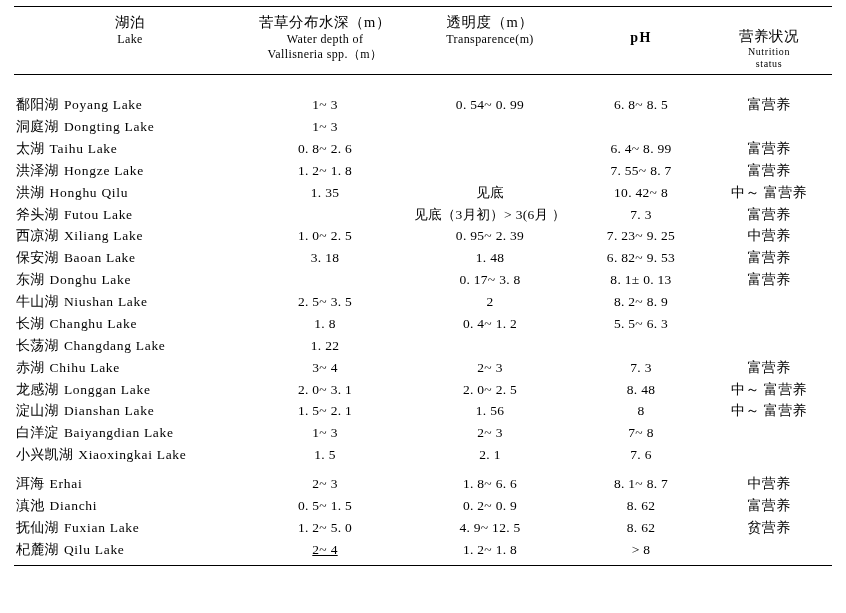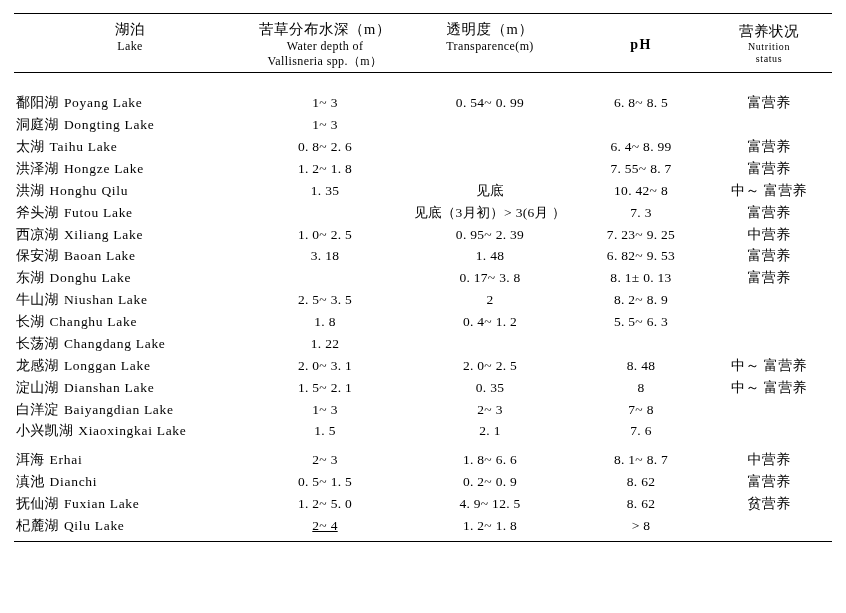--- a/index.html
+++ b/index.html
@@ -18,21 +18,20 @@
     position: relative;
     width: 846px;
     height: 613px;
     box-sizing: border-box;
     padding: 6px 14px 0 14px;
   }
   table.data {
     width: 818px;
     border-collapse: collapse;
     table-layout: fixed;
-    margin-top: 7px;
   }
   table.data col.c0 { width: 232px; }
   table.data col.c1 { width: 158px; }
   table.data col.c2 { width: 172px; }
   table.data col.c3 { width: 130px; }
   table.data col.c4 { width: 126px; }
 
   thead th {
     font-weight: normal;
     vertical-align: top;
@@ -100,21 +99,21 @@
           <span class="hd-line hd-en">Water depth of</span>
           <span class="hd-line hd-en ital">Vallisneria spp.（m）</span>
         </th>
         <th style="border-top: 1.6px solid rgb(0, 0, 0); padding-top: 6px;">
           <span class="hd-line hd-cn">透明度（m）</span>
           <span class="hd-line hd-en">Transparence(m)</span>
         </th>
         <th style="border-top: 1.6px solid rgb(0, 0, 0); padding-top: 6px;">
           <span class="hd-line hd-ph" style="padding-top:16px;">pH</span>
         </th>
-        <th style="border-top: 1.6px solid rgb(0, 0, 0); padding-top: 8px; font-family: Liberation Serif, serif;">
+        <th style="border-top: 1.6px solid rgb(0, 0, 0); padding-top: 20px; font-family: Liberation Serif, serif;">
           <span class="hd-line hd-cn">营养状况</span>
           <span class="hd-line hd-nut">Nutrition</span>
           <span class="hd-line hd-nut">status</span>
         </th>
       </tr>
     </thead>
     <tbody id="tbody">
         <tr>
           <td class="lake" style="border-top: 1px solid rgb(0, 0, 0); padding-top: 6px;"><span class="cn">鄱阳湖</span><span class="en">Poyang Lake</span></td>
           <td class="num" style="border-top: 1px solid rgb(0, 0, 0); padding-top: 6px;">1~ 3</td>
@@ -193,30 +192,37 @@
           <td class="nut"></td>
         </tr>
         <tr>
           <td class="lake"><span class="cn">长荡湖</span><span class="en">Changdang Lake</span></td>
           <td class="num">1. 22</td>
           <td class="num"></td>
           <td class="num"></td>
           <td class="nut"></td>
         </tr>
         <tr>
+          <td class="lake"><span class="cn">赤湖</span><span class="en">Chihu Lake</span></td>
+          <td class="num">3~ 4</td>
+          <td class="num">2~ 3</td>
+          <td class="num">7. 3</td>
+          <td class="nut">富营养</td>
+        </tr>
+        <tr>
           <td class="lake"><span class="cn">龙感湖</span><span class="en">Longgan Lake</span></td>
           <td class="num">2. 0~ 3. 1</td>
           <td class="num">2. 0~ 2. 5</td>
           <td class="num">8. 48</td>
           <td class="nut">中～ 富营养</td>
         </tr>
         <tr>
           <td class="lake"><span class="cn">淀山湖</span><span class="en">Dianshan Lake</span></td>
           <td class="num">1. 5~ 2. 1</td>
-          <td class="num">0. 35</td>
+          <td class="num">1. 56</td>
           <td class="num">8</td>
           <td class="nut">中～ 富营养</td>
         </tr>
         <tr>
           <td class="lake"><span class="cn">白洋淀</span><span class="en">Baiyangdian Lake</span></td>
           <td class="num">1~ 3</td>
           <td class="num">2~ 3</td>
           <td class="num">7~ 8</td>
           <td class="nut"></td>
         </tr>

